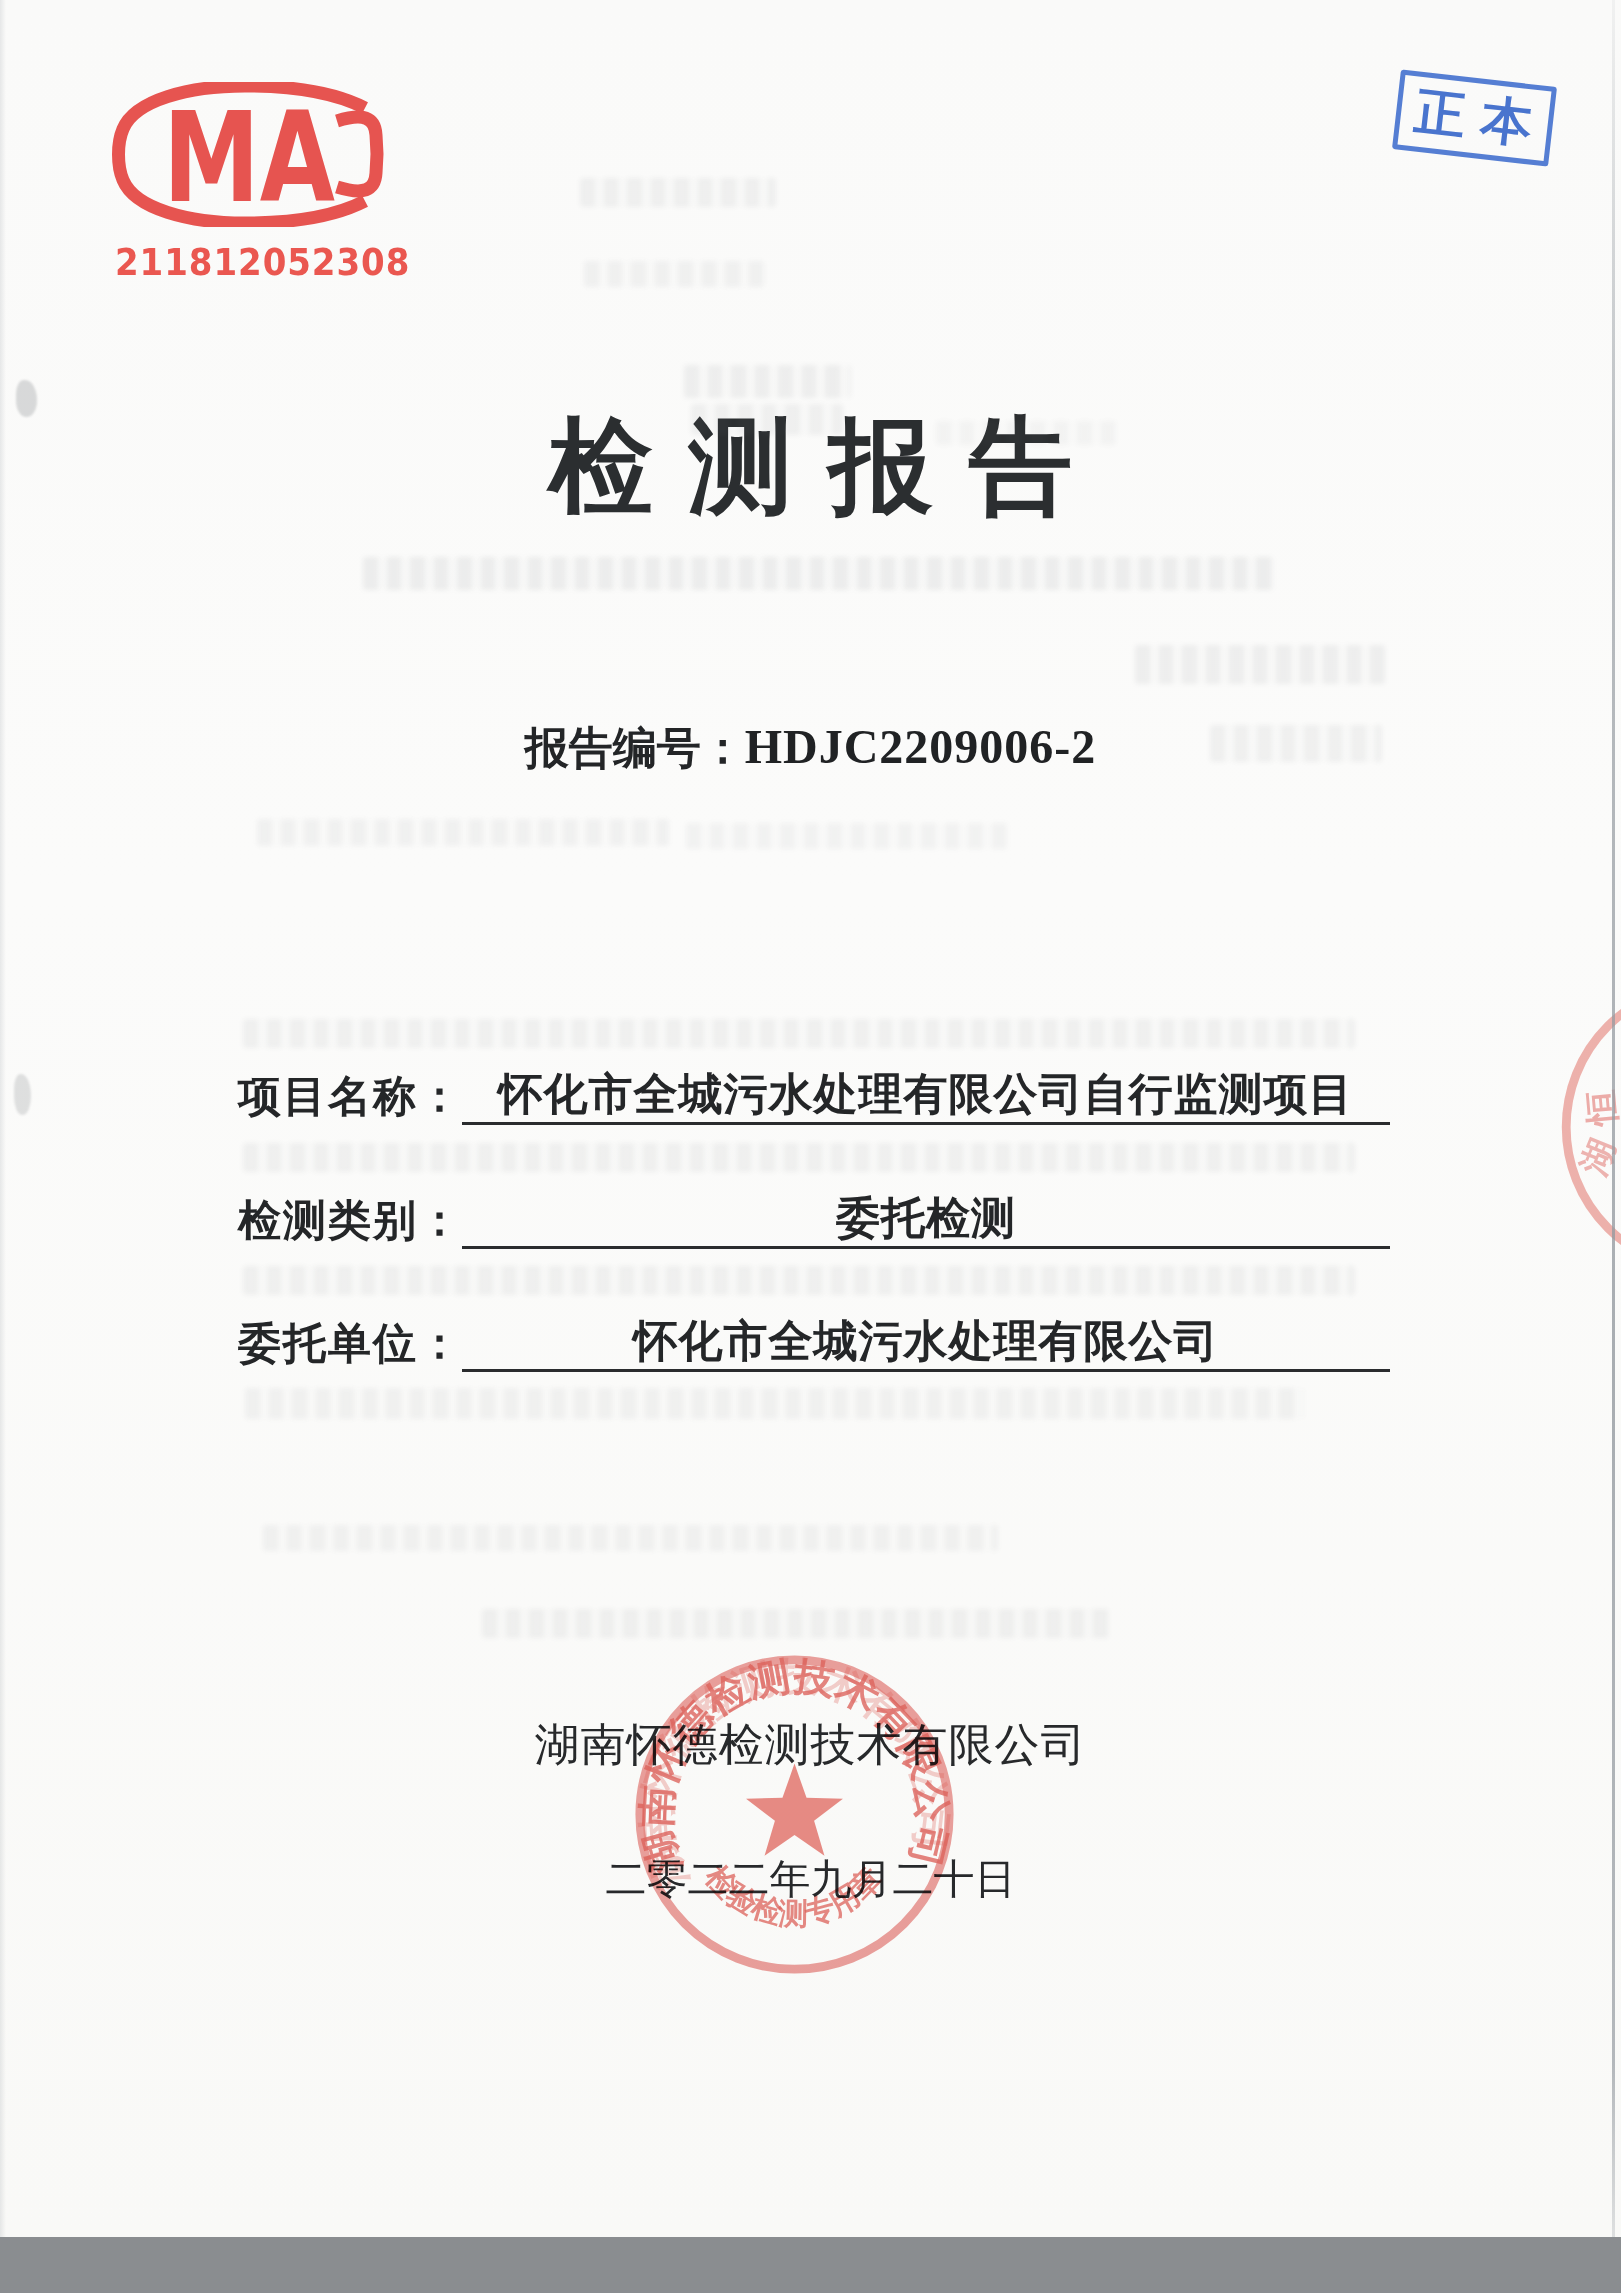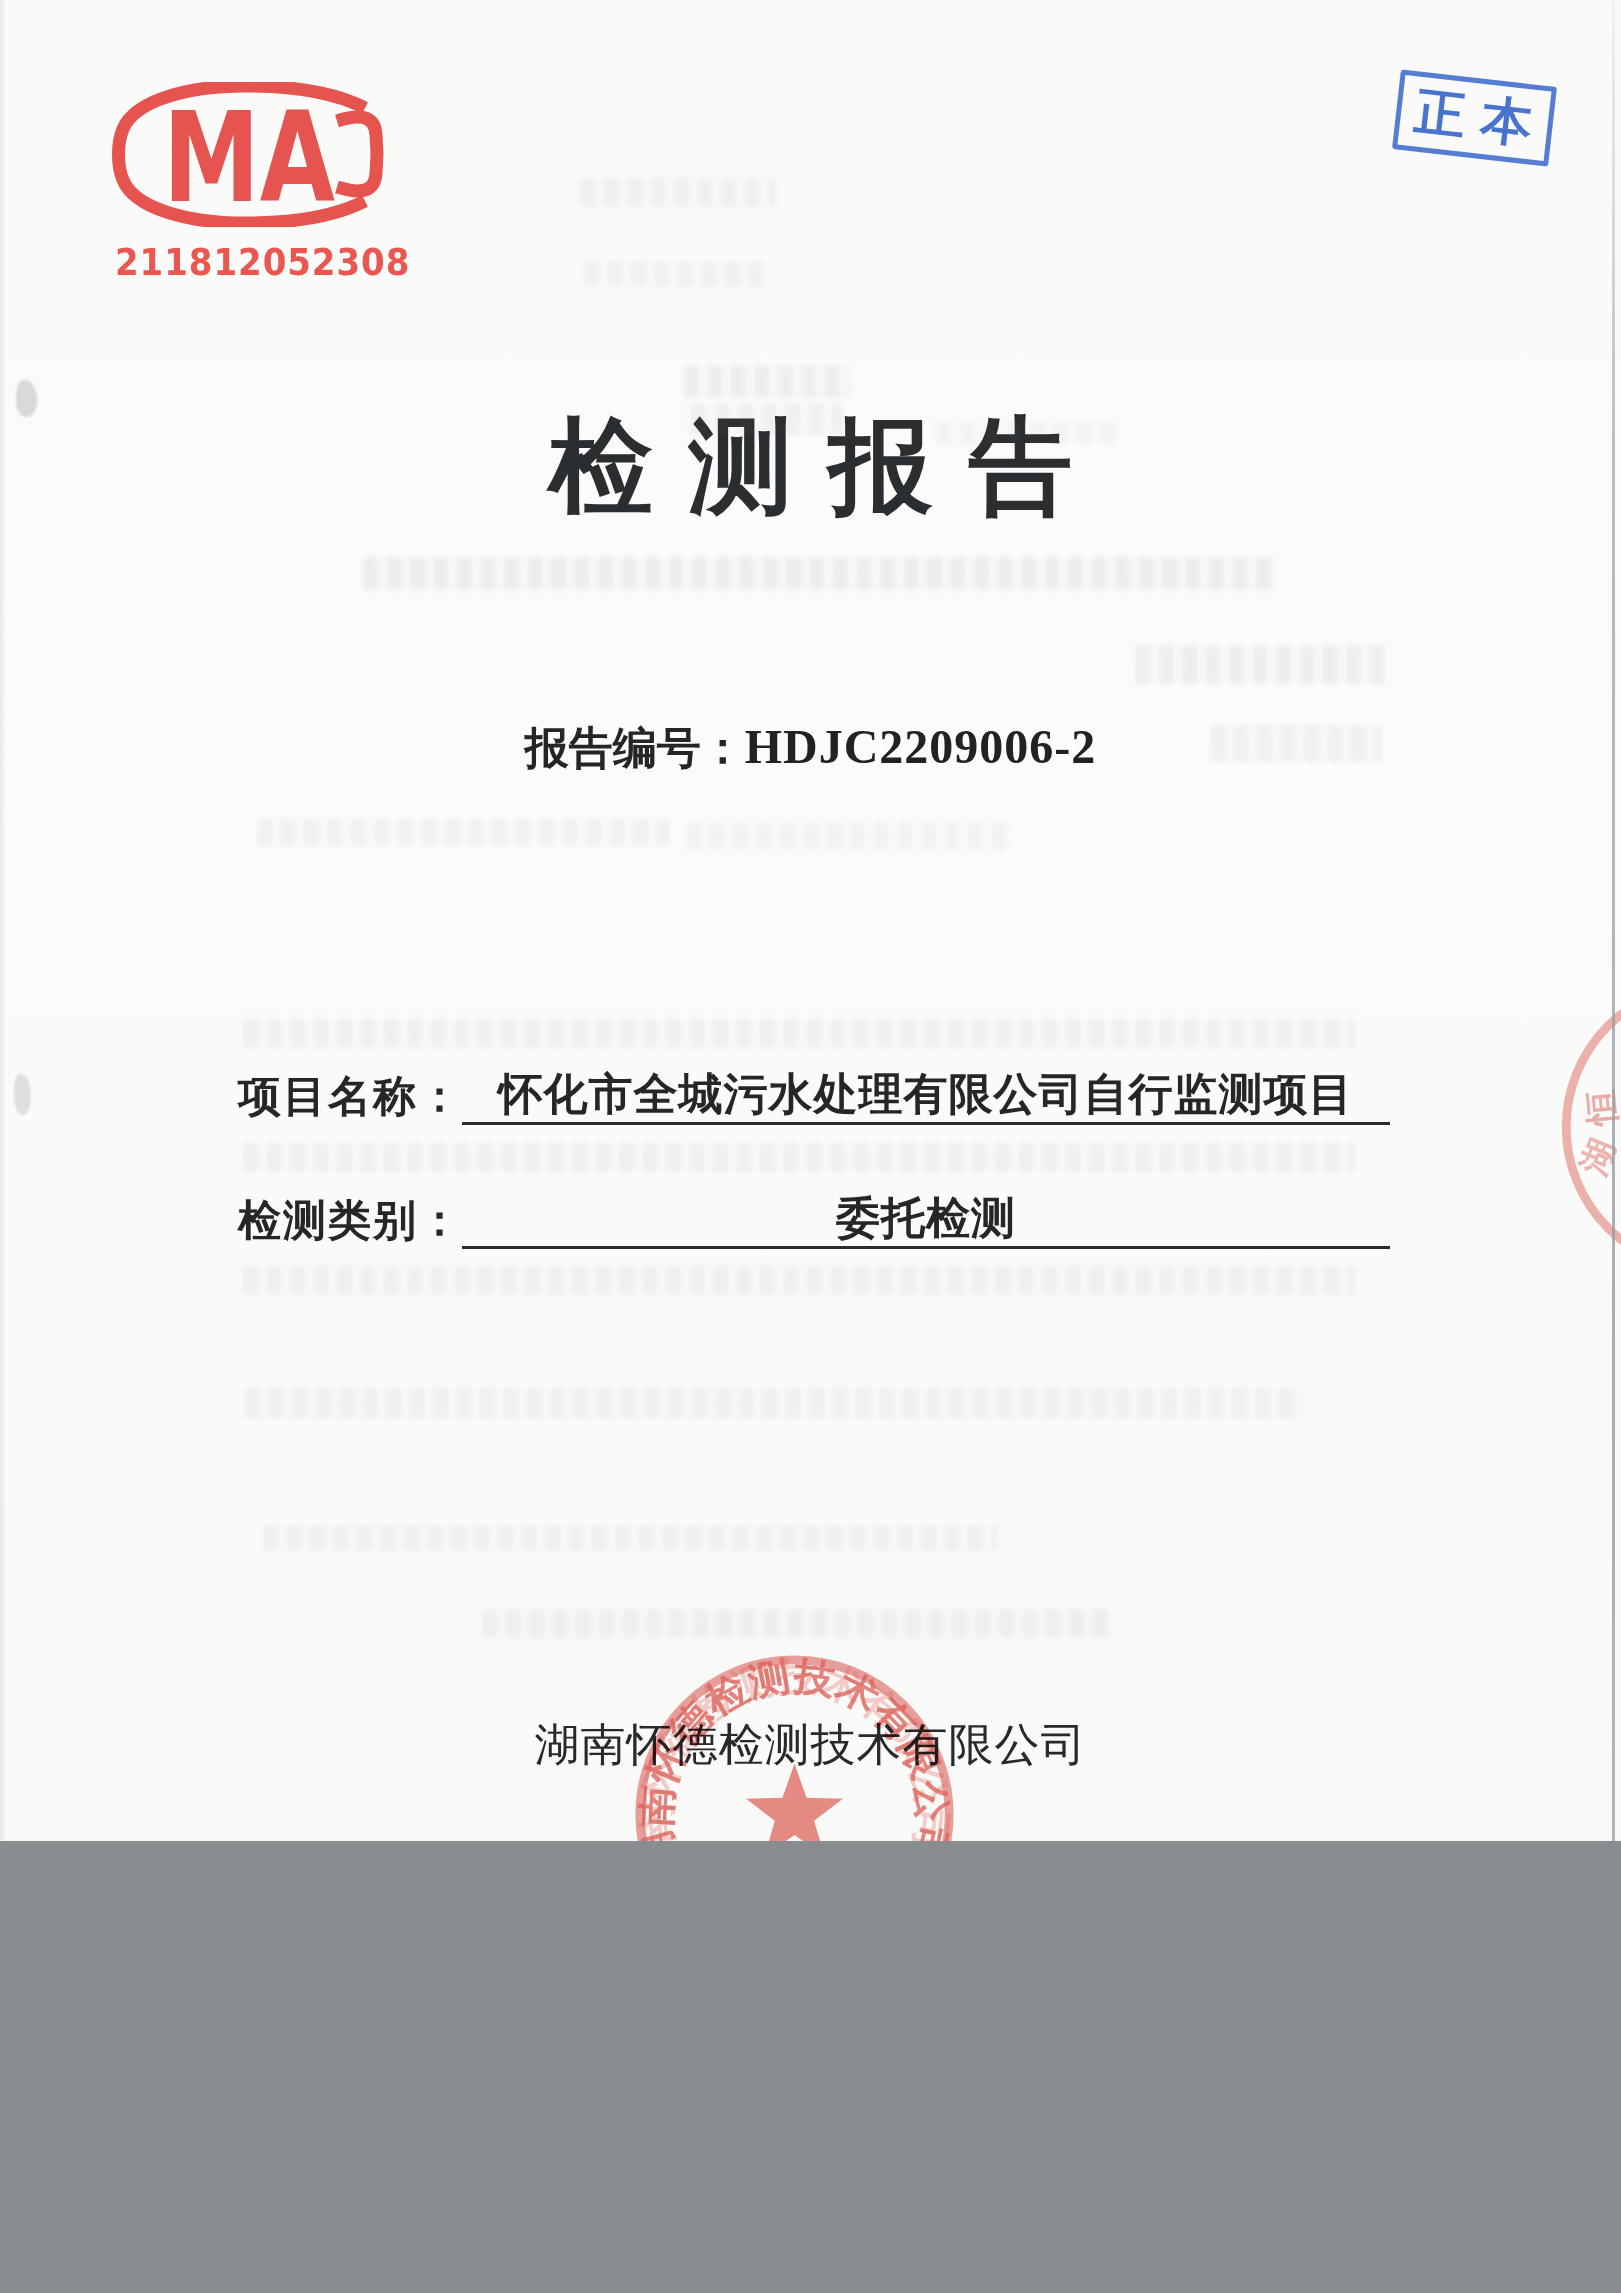--- a/index.html
+++ b/index.html
@@ -1,20 +1,20 @@
 <!DOCTYPE html>
 <html><head>
 <meta charset="utf-8">
 <title>检测报告</title>
 <style>
   * { box-sizing: border-box; margin: 0; padding: 0; }
   html, body { background: #8a8d90; }
   .page {
     position: relative;
-    width: 1621px; height: 1841px;
+    width: 1621px; height: 2237px;
     margin: 0 auto;
     background: linear-gradient(180deg, #fafaf9 0%, #fbfbfa 40%, #f9f9f7 100%);
     overflow: hidden;
     font-family: "Liberation Serif", "DejaVu Serif", serif;
     color: #232527;
   }
   .abs { position: absolute; }
 
   
   .cma { left: 112px; top: 82px; width: 274px; }
@@ -143,20 +143,24 @@
     <span class="report-label">报告编号：</span><span class="report-value">HDJC2209006-2</span>
   </div>
 
   <div class="field-row" style="top:1192px;">
     <span class="field-label">检测类别：</span>
     <span class="field-line"><span class="field-value">委托检测</span></span>
   </div>
   <div class="field-row" style="top:1068px;">
     <span class="field-label">项目名称：</span>
     <span class="field-line"><span class="field-value">怀化市全城污水处理有限公司自行监测项目</span></span>
+  </div>
+  <div class="field-row" style="top:1315px;">
+    <span class="field-label">委托单位：</span>
+    <span class="field-line"><span class="field-value">怀化市全城污水处理有限公司</span></span>
   </div>
 
   <div class="abs company-line">湖南怀德检测技术有限公司</div>
   <div class="abs date-line">二零二二年九月二十日</div>
 
   <svg class="abs company-seal" width="325" height="325" viewBox="0 0 332 332">
     <defs>
       <path id="sealRingPath" d="M 51 220 A 127 127 0 1 1 281 220"></path>
       <path id="sealBottomPath" d="M 74.3 230 A 112 112 0 0 0 257.7 230"></path>
     </defs>

